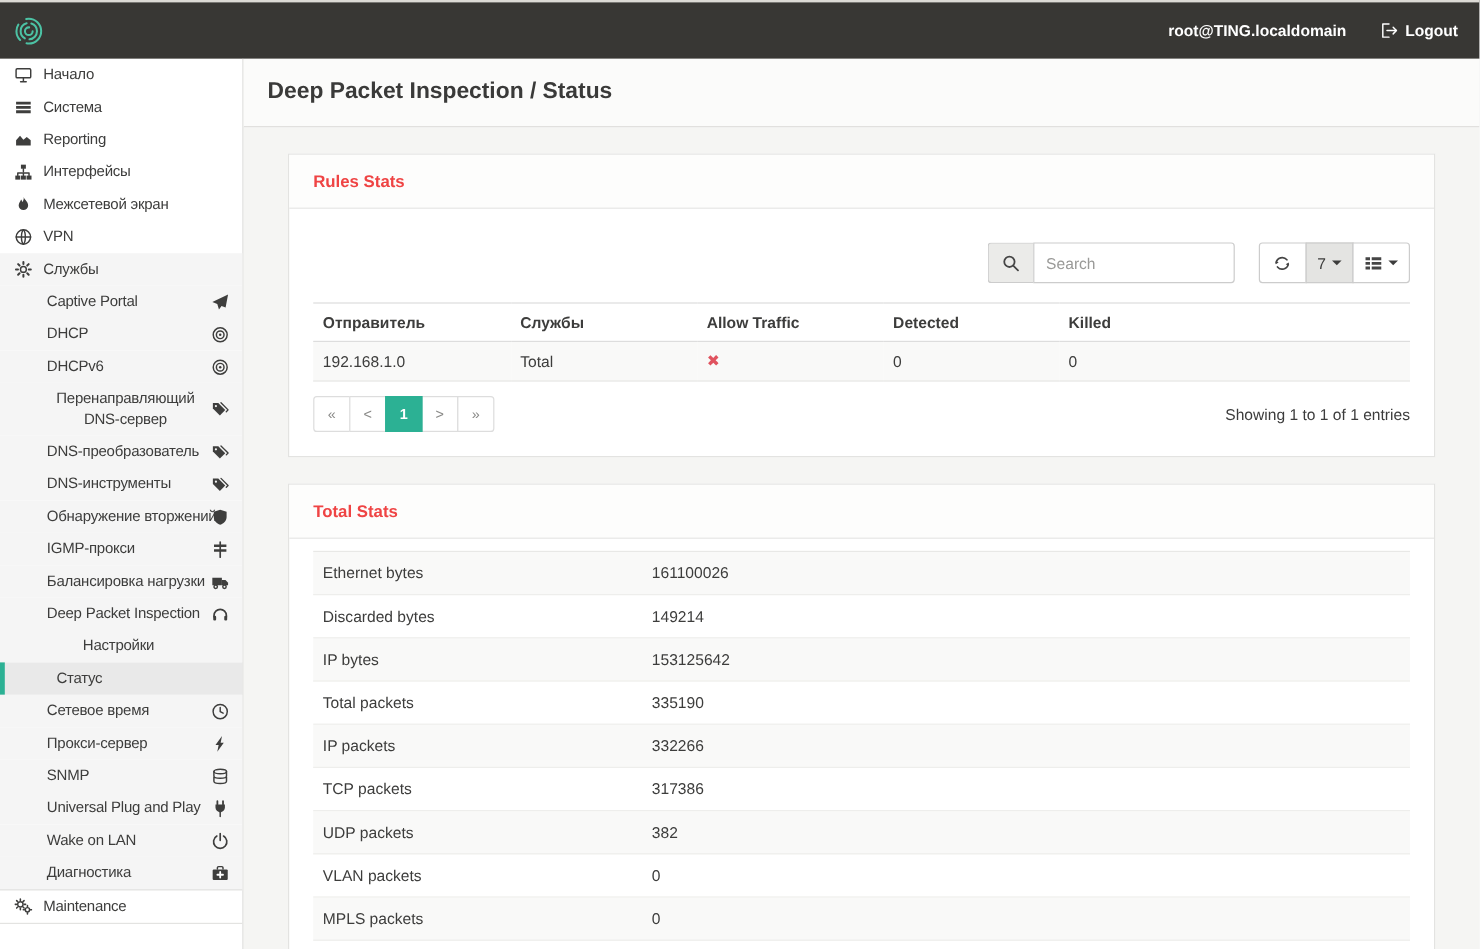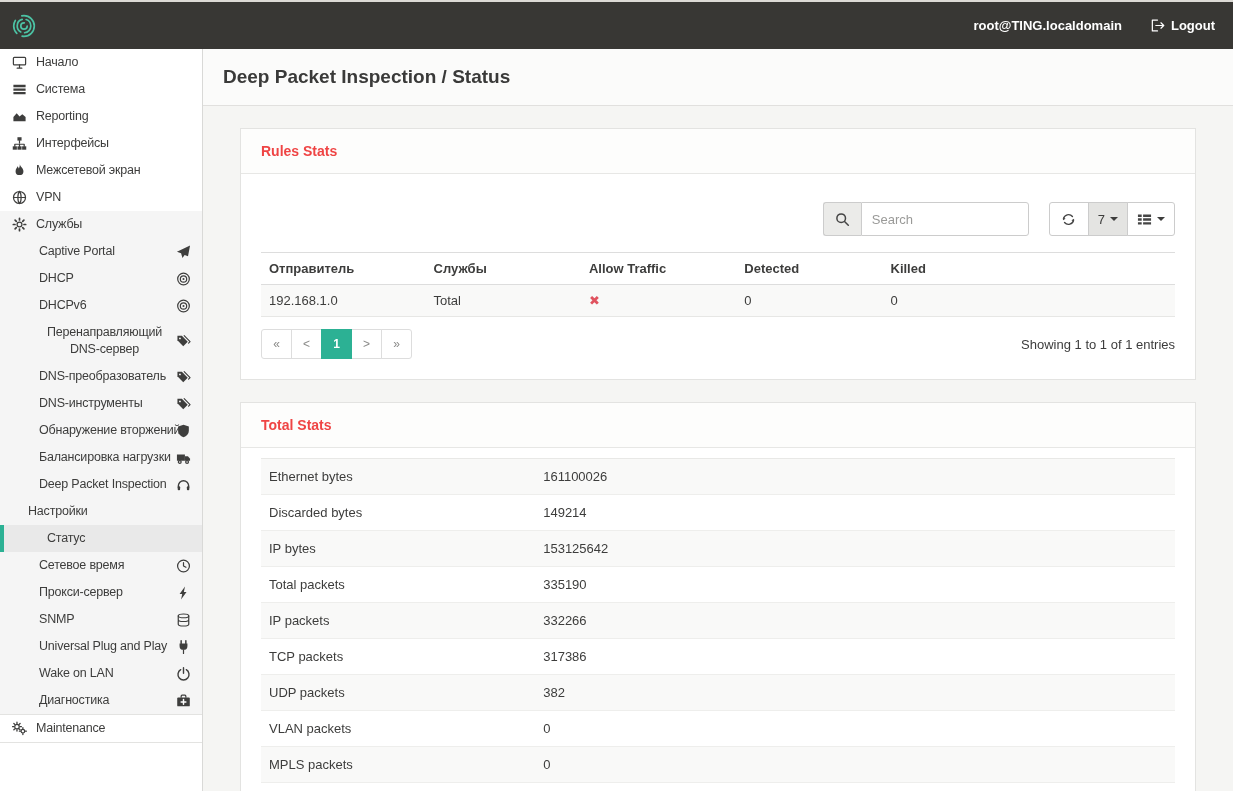--- a/index.html
+++ b/index.html
@@ -17,21 +17,21 @@
   
   .sidebar { position:absolute; top:49px; left:0; bottom:0; width:203px;
     background:#fff; border-right:1px solid #d9d9d7; font-size:12.5px;text-align:center; }
   .sb-item { display:flex; align-items:center; gap:9px; padding:5px 12px;
     color:#3d3d3c; cursor:pointer; overflow:hidden; position:relative; }
   .sb-item .lbl { line-height:17px; letter-spacing:-.2px; white-space:nowrap; }
   .sb-item .lbl.wrap { white-space:normal; }
   .lvl2 { padding-left:39px; padding-right:32px; background:#f5f5f5; }
   .lvl2 .icn { position:absolute; right:11px; top:50%; transform:translateY(-50%); }
   .lvl1.svc { background:#f5f5f5; }
-  .lvl3 { padding-left:28px; background:#f5f5f5; }
+  .lvl3 { padding-left:69px; background:#f5f5f5; }
   .lvl3.active { background:#e9e9e9; border-left:4px solid #2cb194; padding-left:43px; }
   .submenu-end { border-bottom:1px solid #e3e3e1; }
   .lvl1.maint { border-bottom:1px solid #e3e3e1; }
 
   .icn { width:15px; height:15px; flex:none; stroke:#3e3e3d; fill:none;
     stroke-width:1.3; stroke-linecap:round; stroke-linejoin:round; }
   .icn .f { fill:#3e3e3d; stroke:none; }
   .icn-w { stroke:#fff; }
 
   
@@ -205,20 +205,27 @@
       <svg class="icn" viewBox="0 0 16 16">
           <path class="f" d="M1.5 2.5h4.8l6.2 6.2-4.8 4.8-6.2-6.2z"></path>
           <circle cx="4.2" cy="5.2" r="1" fill="#f5f5f5" stroke="none"></circle>
           <path d="M8.7 2.3l6.3 6.3-1.6 1.6" stroke-width="1.2"></path>
         </svg>
     </div>
     <div class="sb-item lvl2">
       <span class="lbl">Обнаружение вторжений</span>
       <svg class="icn" viewBox="0 0 16 16">
           <path class="f" d="M8 1.3l5.7 1.9v4.6c0 3.4-2.4 5.6-5.7 6.9-3.3-1.3-5.7-3.5-5.7-6.9V3.2z"></path>
+        </svg>
+    </div>
+    <div class="sb-item lvl2">
+      <span class="lbl">IGMP-прокси</span>
+      <svg class="icn" viewBox="0 0 16 16">
+          <path d="M8 1.3v13.4" stroke-width="1.5"></path>
+          <path class="f" d="M2.5 3.4h11v2.2h-11zM2.5 7.6h11v2.2h-11z"></path>
         </svg>
     </div>
     <div class="sb-item lvl2">
       <span class="lbl">Балансировка нагрузки</span>
       <svg class="icn" viewBox="0 0 16 16">
           <path class="f" d="M1 4.2h8.5v6.8H1z"></path>
           <path class="f" d="M9.5 6.2h3.2L15 8.7V11H9.5z"></path>
           <circle cx="4" cy="12.2" r="1.5"></circle>
           <circle cx="11.8" cy="12.2" r="1.5"></circle>
         </svg>

